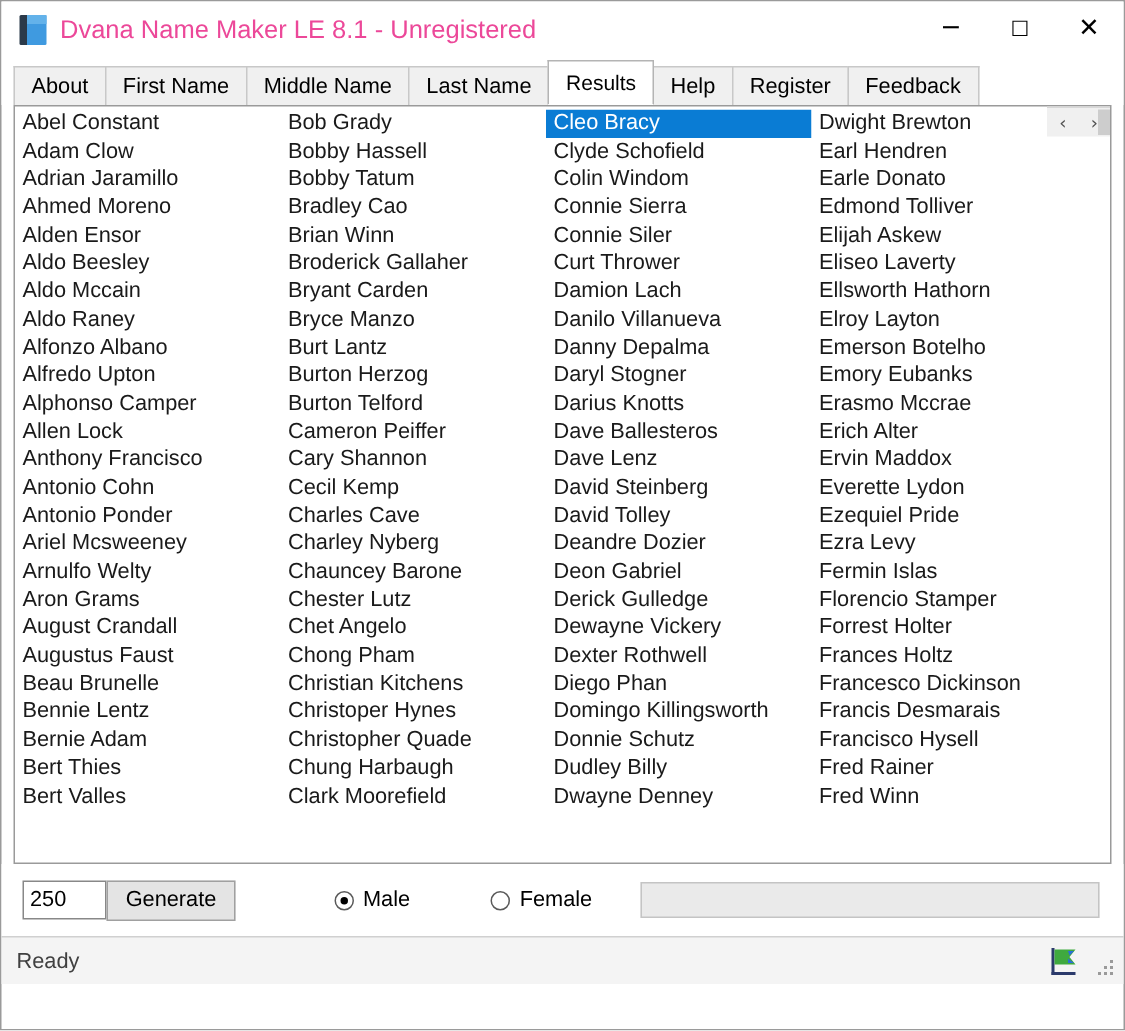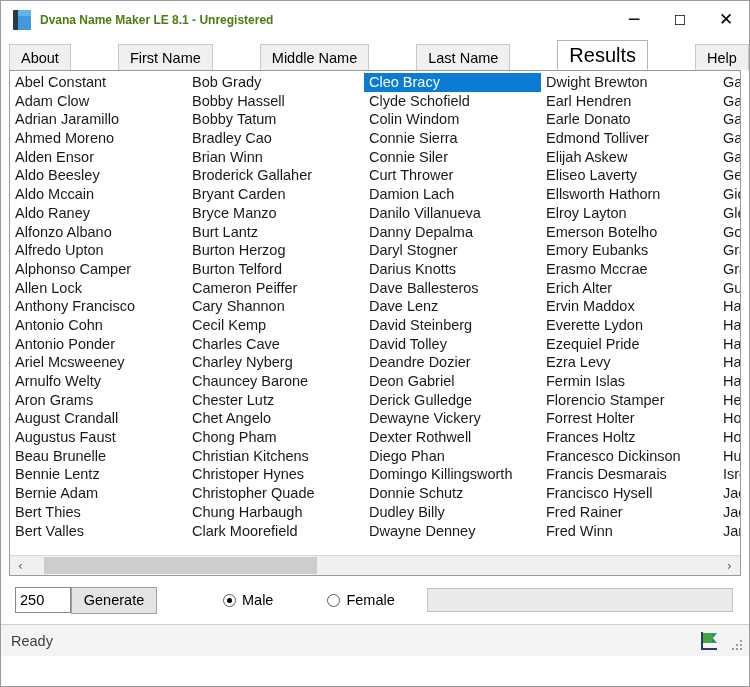--- a/index.html
+++ b/index.html
@@ -56,25 +56,24 @@
     border-radius: 0 1px 1px 0;
   }
   .app-icon .page::after {
     content: "";
     position: absolute;
     left: 0; top: 0;
     width: 13px; height: 6px;
     background: #63b2ea;
   }
   .title-text {
-    font-size: 12px;
-    color: #4d7c0f;
+    font-size: 17px;
+    color: #ec4899;
     white-space: nowrap;
     letter-spacing: 0px;
-    font-weight: bold;
   }
   .win-buttons {
     position: absolute;
     right: 0; top: 0;
     height: 37px;
     display: flex;
   }
   .win-btn {
     width: 46px;
     height: 37px;
@@ -93,21 +92,20 @@
   
   .tabstrip {
     height: 32px;
     min-height: 32px;
     background: #ffffff;
     display: flex;
     align-items: flex-end;
     padding-left: 8px;
     box-sizing: border-box;
     position: relative;
-    gap: 48px;
   }
   .tab {
     height: 26px;
     padding: 0 11px;
     display: flex;
     align-items: center;
     justify-content: center;
     font-size: 14.5px;
     color: #000000;
     background: #f0f0f0;
@@ -115,35 +113,35 @@
     border-bottom: none;
     box-sizing: border-box;
     margin-right: -1px;
     white-space: nowrap;
   }
   .tab.active {
     height: 30px;
     background: #ffffff;
     border: 1px solid #b4b4b4;
     border-bottom: 1px solid #ffffff;
-    font-size: 20px;
+    font-size: 14px;
     z-index: 3;
     position: relative;
   }
 
   
   .listpanel {
     margin: 0 8px;
     border: 1px solid #9a9a9a;
     background: #ffffff;
     flex: none;
     height: 506px;
     box-sizing: border-box;
     display: flex;
-    flex-direction: column;
+    flex-direction: row;
     overflow: hidden;
     position: relative;
   }
   .listcols {
     flex: 1;
     display: flex;
     overflow: hidden;
     padding-top: 2px;
     box-sizing: border-box;
   }

